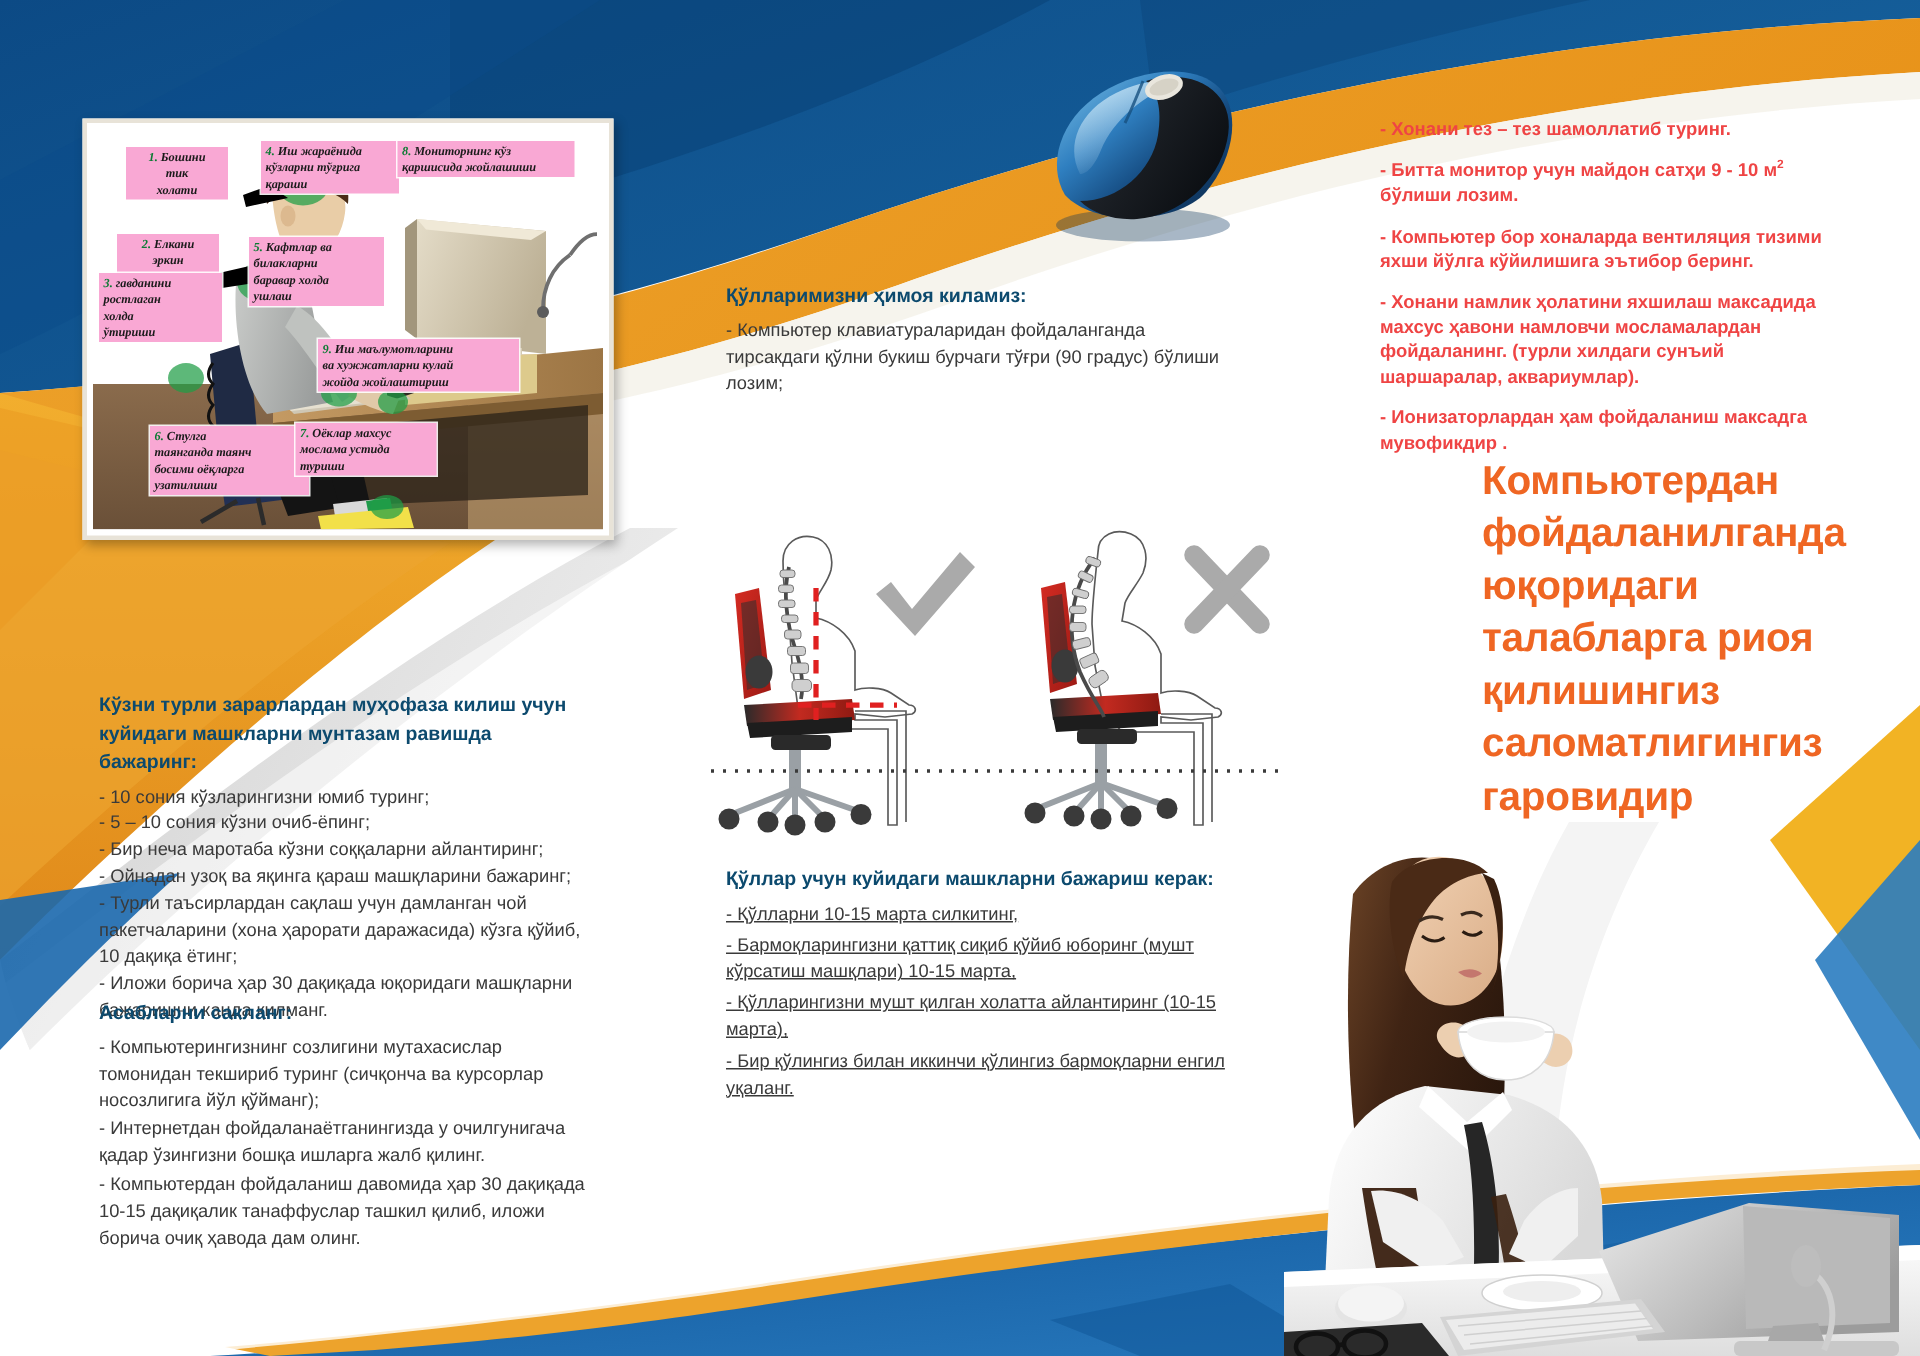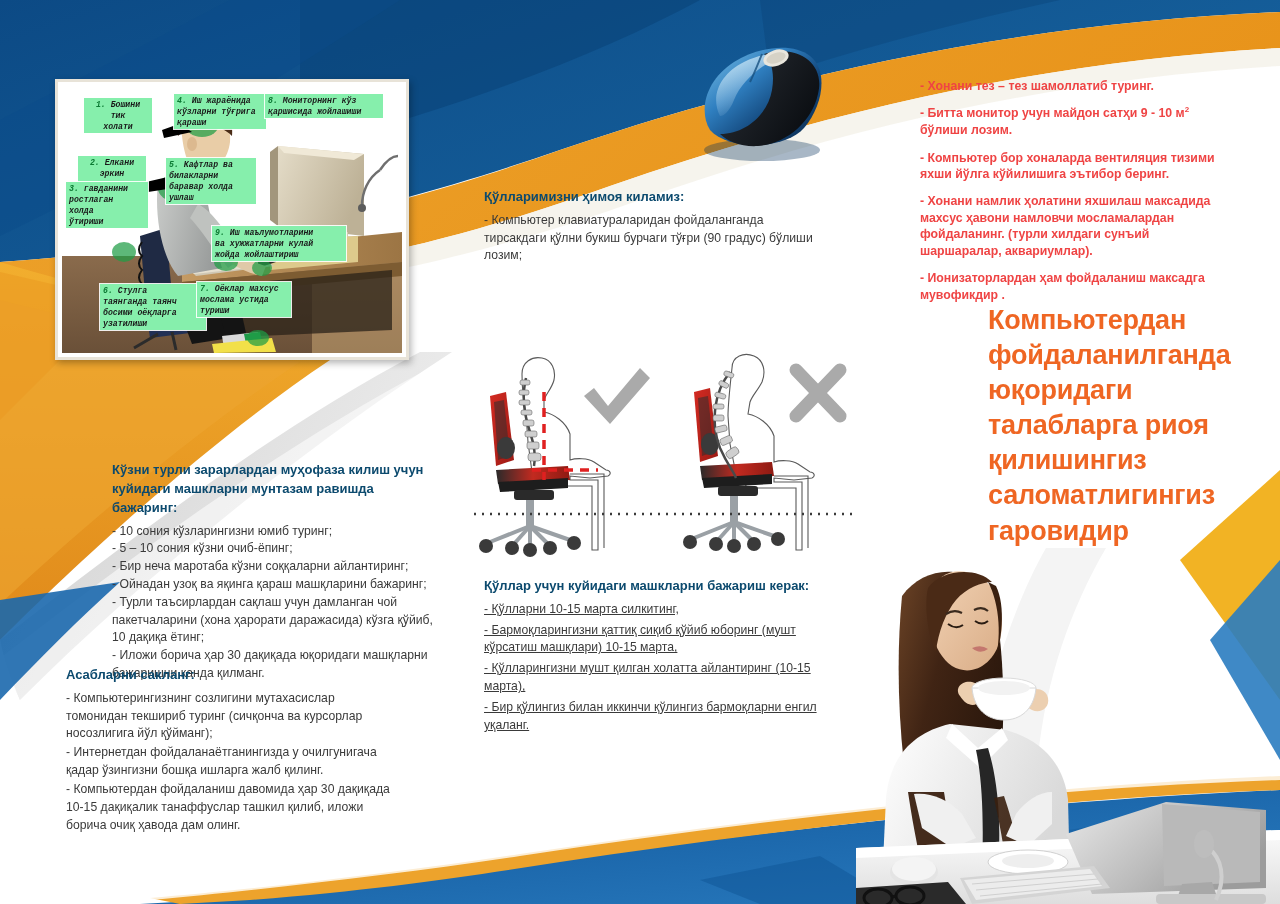--- a/index.html
+++ b/index.html
@@ -19,22 +19,22 @@
     position:absolute;left:55px;top:79px;width:348px;height:275px;
     background:#fff;
     border:3px solid #e8e3d8;
     box-shadow:2px 3px 7px rgba(0,0,0,.30);
     overflow:hidden;
   }
   .pc-inner{position:absolute;inset:4px;overflow:hidden;background:#ffffff;}
   .pc-svg{position:absolute;left:0;top:0;width:340px;height:267px;}
   .lbl{
     position:absolute;
-    background:#86efac;
-    font-family:Liberation Mono, monospace;
+    background:#f9a8d4;
+    font-family:Liberation Serif, serif;
     font-style:italic;font-weight:bold;
     font-size:8.2px;line-height:1.35;
     color:#1a1a1a;
     padding:1px 3px;
     box-shadow:0 0 0 1px rgba(255,255,255,.9);
     white-space:pre-line;
     z-index:6;
   }
   .lbl .num{color:#0c7a33;}
   .lbl.l1{left:22px;top:12px;width:62px;text-align:center;}
@@ -52,21 +52,21 @@
   .body-txt{
     color:#3a3a3a;font-size:12.2px;line-height:1.46;margin:0;
   }
   .body-txt p{margin:0 0 1px 0;}
 
   .h-dark{
     color:#0c4a6e;font-weight:bold;font-size:13px;line-height:1.45;margin:0 0 5px 0;
   }
 
   
-  #left-col{left:66px;top:461px;width:322px;margin-left:46px;}
+  #left-col{left:66px;top:461px;width:322px;}
   #left-col .body-txt p{margin-bottom:0px;}
   #left-col-2{left:66px;top:666px;width:330px;}
 
   
   #mid-top{left:484px;top:188px;width:330px;}
   #mid-top .body-txt p{margin-bottom:3px;}
   #mid-bottom{left:484px;top:577px;width:340px;}
   #mid-bottom .body-txt p{margin-bottom:3px;text-decoration:underline;}
 
   

